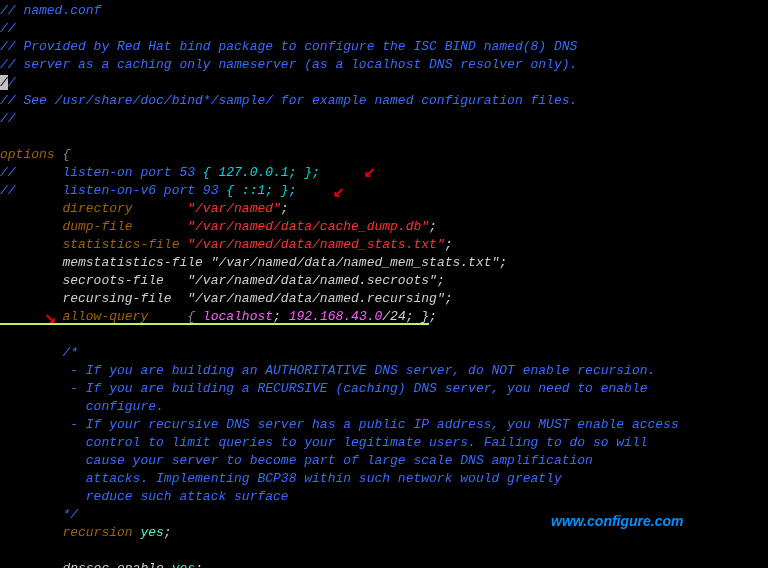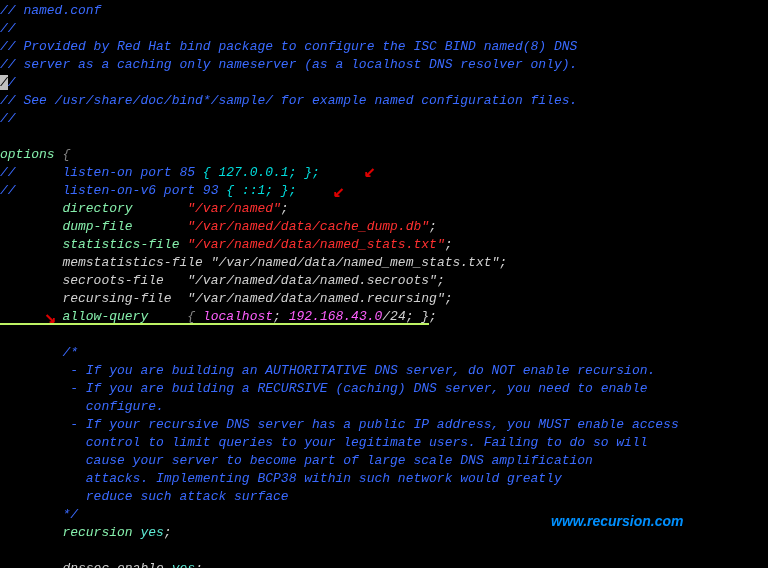--- a/index.html
+++ b/index.html
@@ -14,21 +14,21 @@
       overflow: hidden;
       position: relative;
       padding: 2px 0;
     }
     .line {
       white-space: pre;
       height: 18px;
       font-style: italic;
     }
     .comment { color: #3a6aff; }
-    .keyword { color: #86efac; }
+    .keyword { color: #a16207; }
     .string { color: #ff3030; }
     .plain { color: #d0d0d0; }
     .paren { color: #808080; }
     .magenta { color: #ff60ff; }
     .green { color: #5eead4; }
     .cyan { color: #00dddd; }
     .cursor-bg {
       background: #c0c0c0;
       color: #000;
     }
@@ -57,21 +57,21 @@
 
 <div class="line"><span class="comment">// named.conf</span></div>
 <div class="line"><span class="comment">//</span></div>
 <div class="line"><span class="comment">// Provided by Red Hat bind package to configure the ISC BIND named(8) DNS</span></div>
 <div class="line"><span class="comment">// server as a caching only nameserver (as a localhost DNS resolver only).</span></div>
 <div class="line"><span class="cursor-bg">/</span><span class="comment">/</span></div>
 <div class="line"><span class="comment">// See /usr/share/doc/bind*/sample/ for example named configuration files.</span></div>
 <div class="line"><span class="comment">//</span></div>
 <div class="line"></div>
 <div class="line"><span class="keyword">options </span><span class="paren">{</span></div>
-<div class="line"><span class="comment">//      listen-on port 85 </span><span class="cyan">{ 127.0.0.1; };</span></div>
+<div class="line"><span class="comment">//      listen-on port 53 </span><span class="cyan">{ 127.0.0.1; };</span></div>
 <div class="line"><span class="comment">//      listen-on-v6 port 93 </span><span class="cyan">{ ::1; };</span></div>
 <div class="line"><span class="keyword">        directory       </span><span class="string">"/var/named"</span><span class="plain">;</span></div>
 <div class="line"><span class="keyword">        dump-file       </span><span class="string">"/var/named/data/cache_dump.db"</span><span class="plain">;</span></div>
 <div class="line"><span class="keyword">        statistics-file </span><span class="string">"/var/named/data/named_stats.txt"</span><span class="plain">;</span></div>
 <div class="line"><span class="plain">        memstatistics-file </span><span class="plain">"/var/named/data/named_mem_stats.txt"</span><span class="plain">;</span></div>
 <div class="line"><span class="plain">        secroots-file   </span><span class="plain">"/var/named/data/named.secroots"</span><span class="plain">;</span></div>
 <div class="line"><span class="plain">        recursing-file  </span><span class="plain">"/var/named/data/named.recursing"</span><span class="plain">;</span></div>
 <div class="line"><span class="underline-green"><span class="keyword">        allow-query     </span><span class="paren">{ </span><span class="magenta">localhost</span><span class="plain">; </span><span class="magenta">192.168.43.0</span><span class="plain">/24; }</span></span><span class="plain">;</span></div>
 <div class="line"></div>
 <div class="line"><span class="comment">        /*</span></div>
@@ -85,13 +85,13 @@
 <div class="line"><span class="comment">           reduce such attack surface</span></div>
 <div class="line"><span class="comment">        */</span></div>
 <div class="line"><span class="keyword">        recursion </span><span class="green">yes</span><span class="plain">;</span></div>
 <div class="line"></div>
 <div class="line"><span class="plain">        dnssec-enable </span><span class="green">yes</span><span class="plain">;</span></div>
 
 <div class="arrow" style="left:364px; top:158px;">↙</div>
 <div class="arrow" style="left:333px; top:178px;">↙</div>
 <div class="arrow" style="left:44px; top:304px;">↘</div>
 
-<div class="watermark" style="left:551px; top:512px;">www.recursion.com</div>
+<div class="watermark" style="left:551px; top:512px;">www.configure.com</div>
 
 </body></html>

